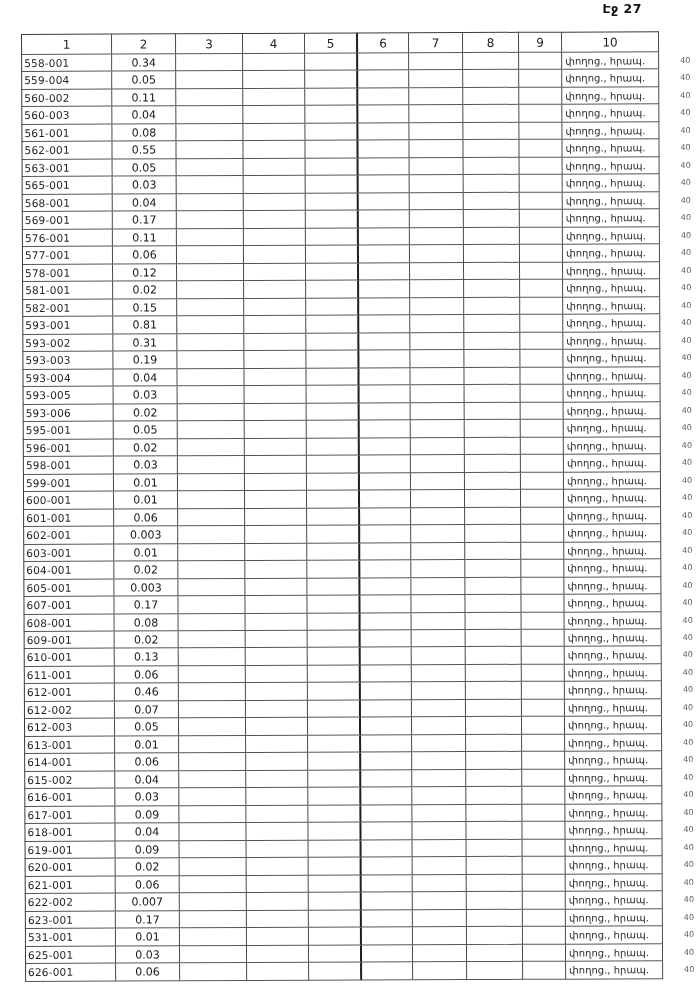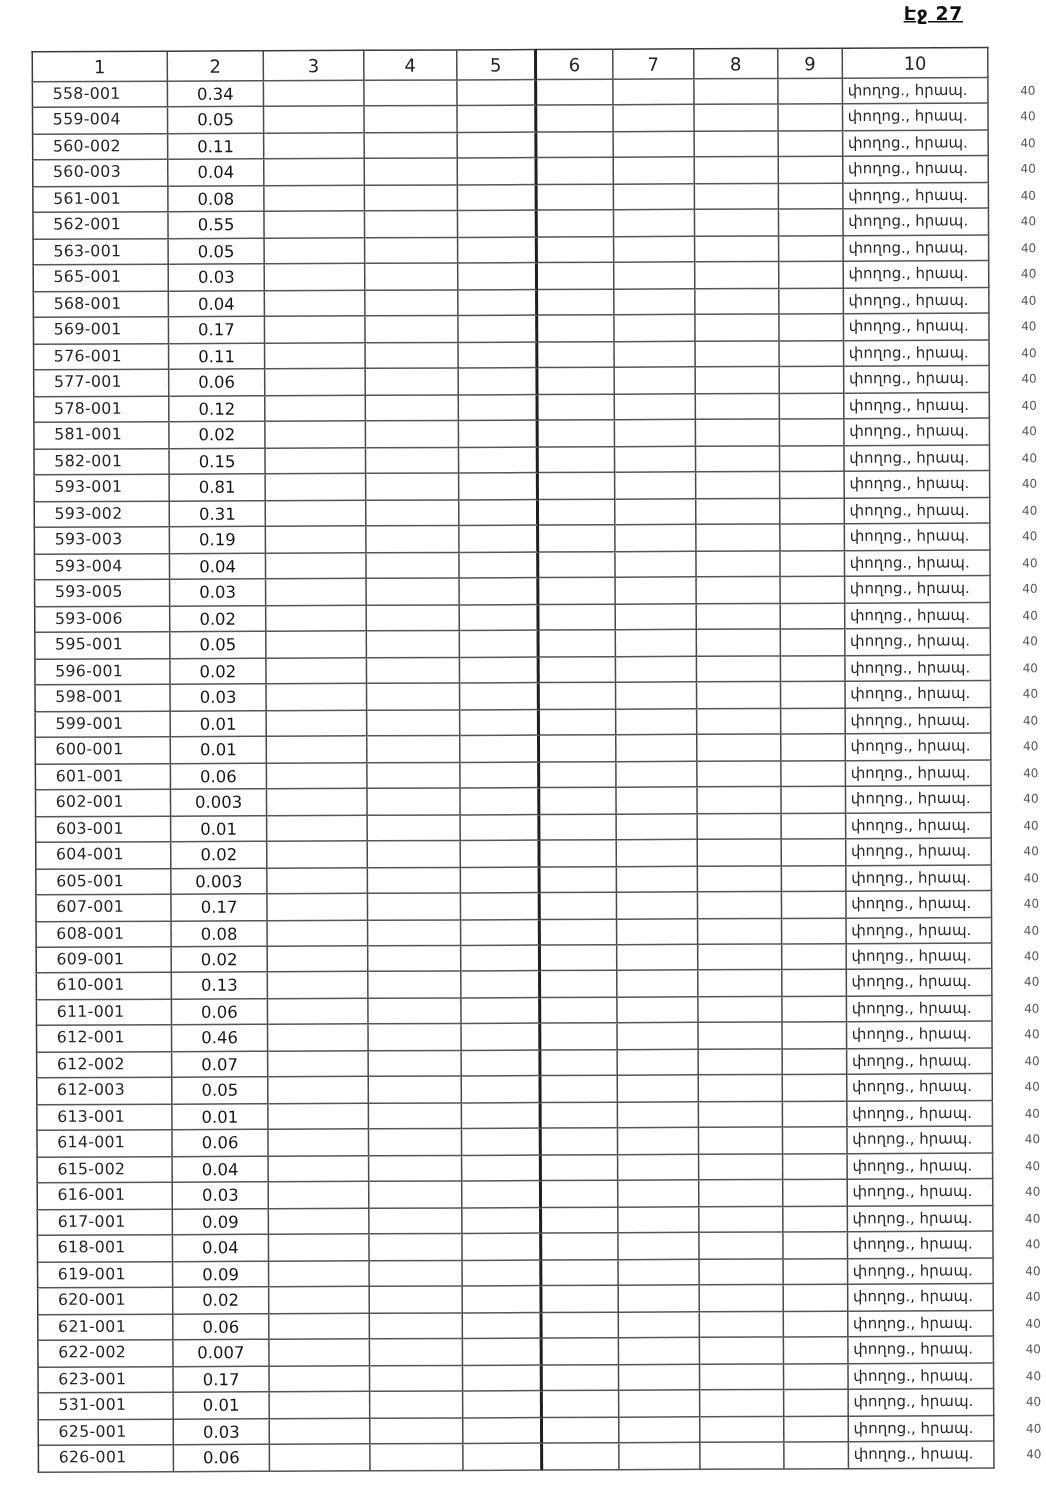--- a/index.html
+++ b/index.html
@@ -17,21 +17,20 @@
     overflow: hidden;
   }
   .page-label {
     position: absolute;
     top: 1px;
     right: 55px;
     font-size: 12.5px;
     font-weight: bold;
     letter-spacing: 0.5px;
     color: #111;
-    text-decoration: underline;
   }
   .table-wrap {
     position: absolute;
     left: 21px;
     top: 34px;
     transform: rotate(-0.25deg);
     transform-origin: left top;
   }
   .tr {
     display: flex;
@@ -61,21 +60,21 @@
   .c3  { width: 67px; }
   .c4  { width: 62px; }
   .c5  { width: 53px; border-right-width: 2px; border-right-color: #1f1f1f; }
   .c6  { width: 51px; }
   .c7  { width: 54px; }
   .c8  { width: 56px; }
   .c9  { width: 43px; }
   .c10 { width: 97px; }
   .td.c1 {
     font-size: 10.5px;
-    padding-left: 13px;
+    padding-left: 2px;
     color: #262626;
     letter-spacing: 0.2px;
   }
   .td.c2 {
     font-size: 11px;
     font-weight: 400;
     text-align: center;
     color: #161616;
   }
   .td.c10 {

